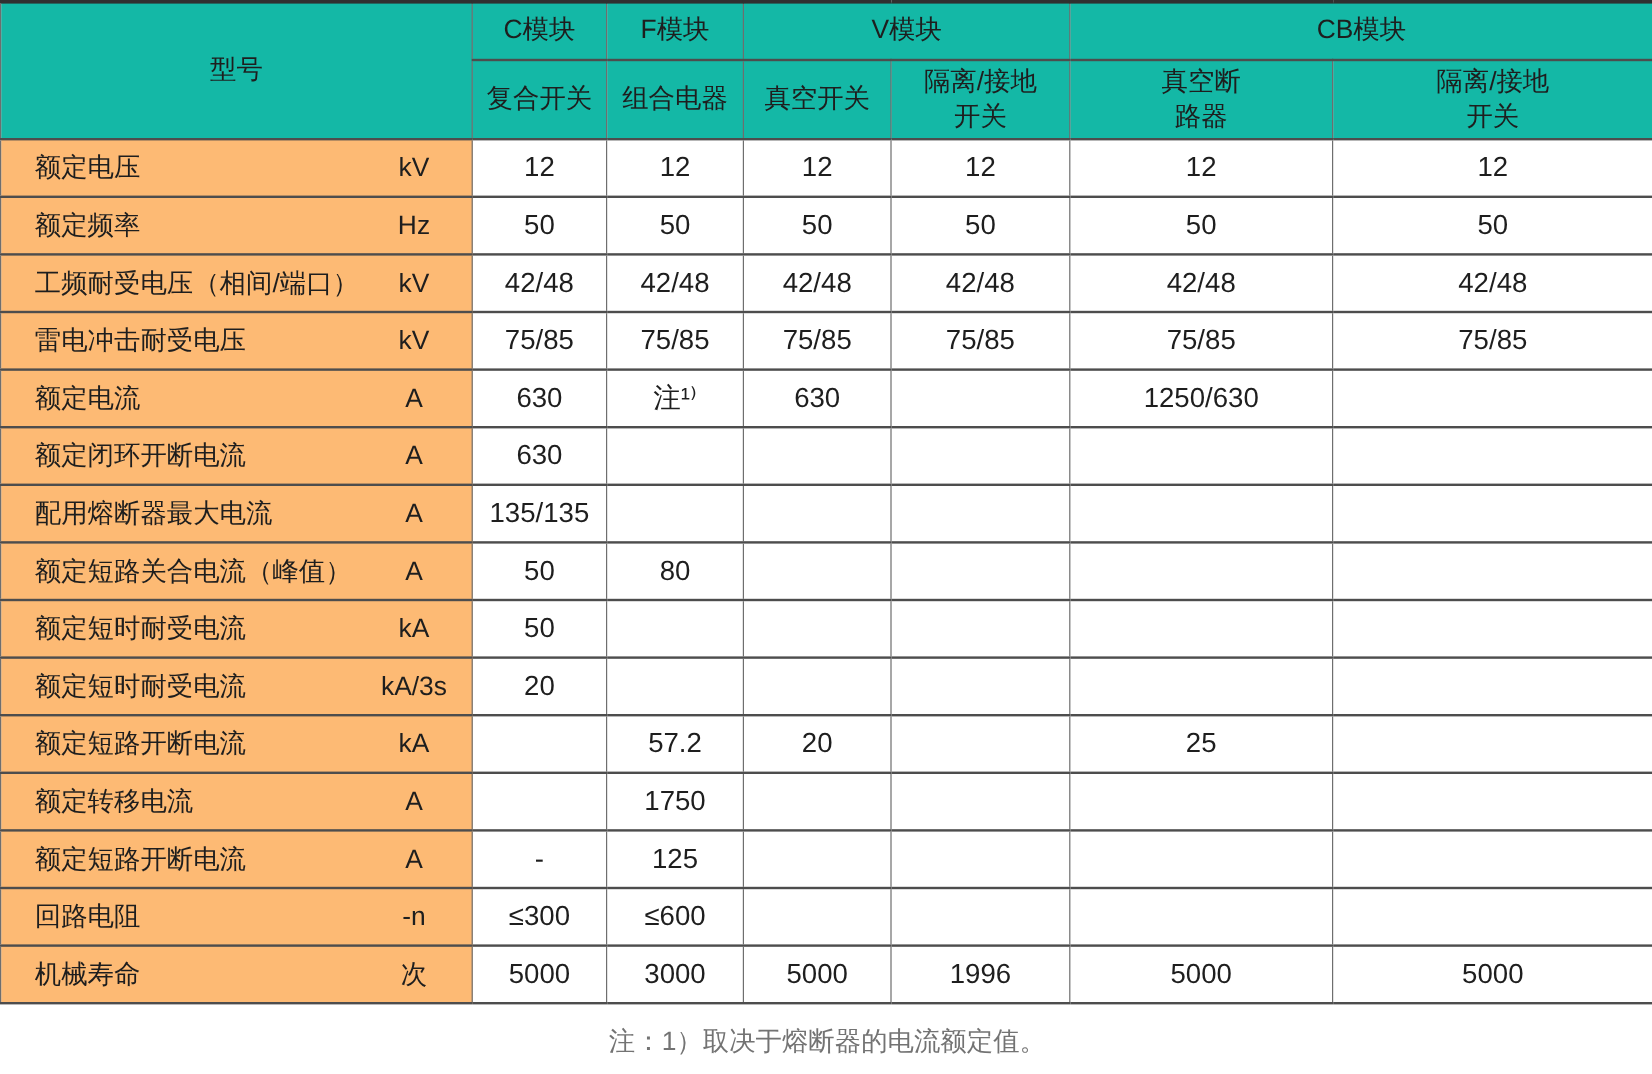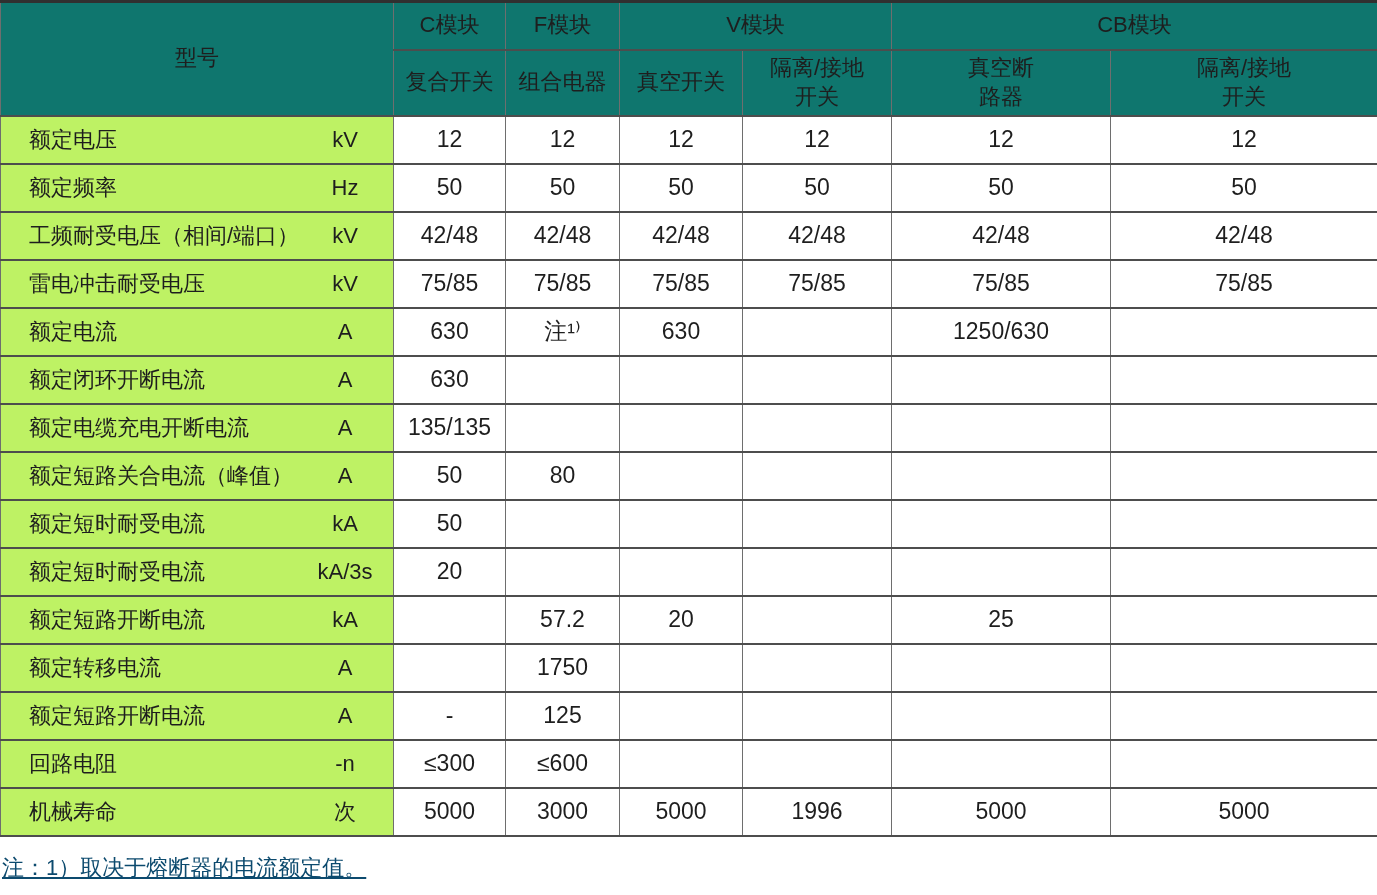--- a/index.html
+++ b/index.html
@@ -38,37 +38,37 @@
 
   th, td {
     border-left: 1px solid #6e6e6e;
     border-right: 1px solid #6e6e6e;
     border-top: 2px solid #4d4d4d;
     border-bottom: 2px solid #4d4d4d;
     padding: 0;
     font-weight: normal;
   }
   thead th {
-    background: #0f766e;
+    background: #14b8a6;
     vertical-align: middle;
     white-space: pre-line;
     line-height: 1.3;
   }
   tr.h1 { height: 48px; }
   tr.h2 { height: 66px; }
   tbody tr { height: 48px; }
   td.val {
     text-align: center;
     vertical-align: middle;
     font-size: 23px;
     background: #ffffff;
   }
   td.label-cell {
     vertical-align: middle;
-    background: #bef264;
+    background: #fdba74;
   }
   .cellwrap {
     display: flex;
     align-items: center;
     width: 100%;
     box-sizing: border-box;
     padding-left: 28px;
     padding-right: 6px;
   }
   .lbl {
@@ -79,23 +79,22 @@
   }
   .unit {
     flex: 0 0 84px;
     text-align: center;
     white-space: nowrap;
   }
   .footnote {
     margin-top: 16px;
     padding-left: 2px;
     font-size: 22px;
-    color: #0c4a6e;
-    text-align: left;
-    text-decoration: underline;
+    color: #737373;
+    text-align: center;
   }
 </style>
 </head>
 <body>
 
 <div class="page">
   <table class="spec">
     <colgroup>
       <col class="c0">
         <col class="c1">
@@ -206,21 +205,21 @@
           <td class="val">630</td>
           <td class="val"></td>
           <td class="val"></td>
           <td class="val"></td>
           <td class="val"></td>
           <td class="val"></td>
         </tr>
         <tr>
           <td class="label-cell">
             <div class="cellwrap">
-              <span class="lbl">额定电缆充电开断电流</span>
+              <span class="lbl">配用熔断器最大电流</span>
               <span class="unit">A</span>
             </div>
           </td>
           <td class="val">135/135</td>
           <td class="val"></td>
           <td class="val"></td>
           <td class="val"></td>
           <td class="val"></td>
           <td class="val"></td>
         </tr>

